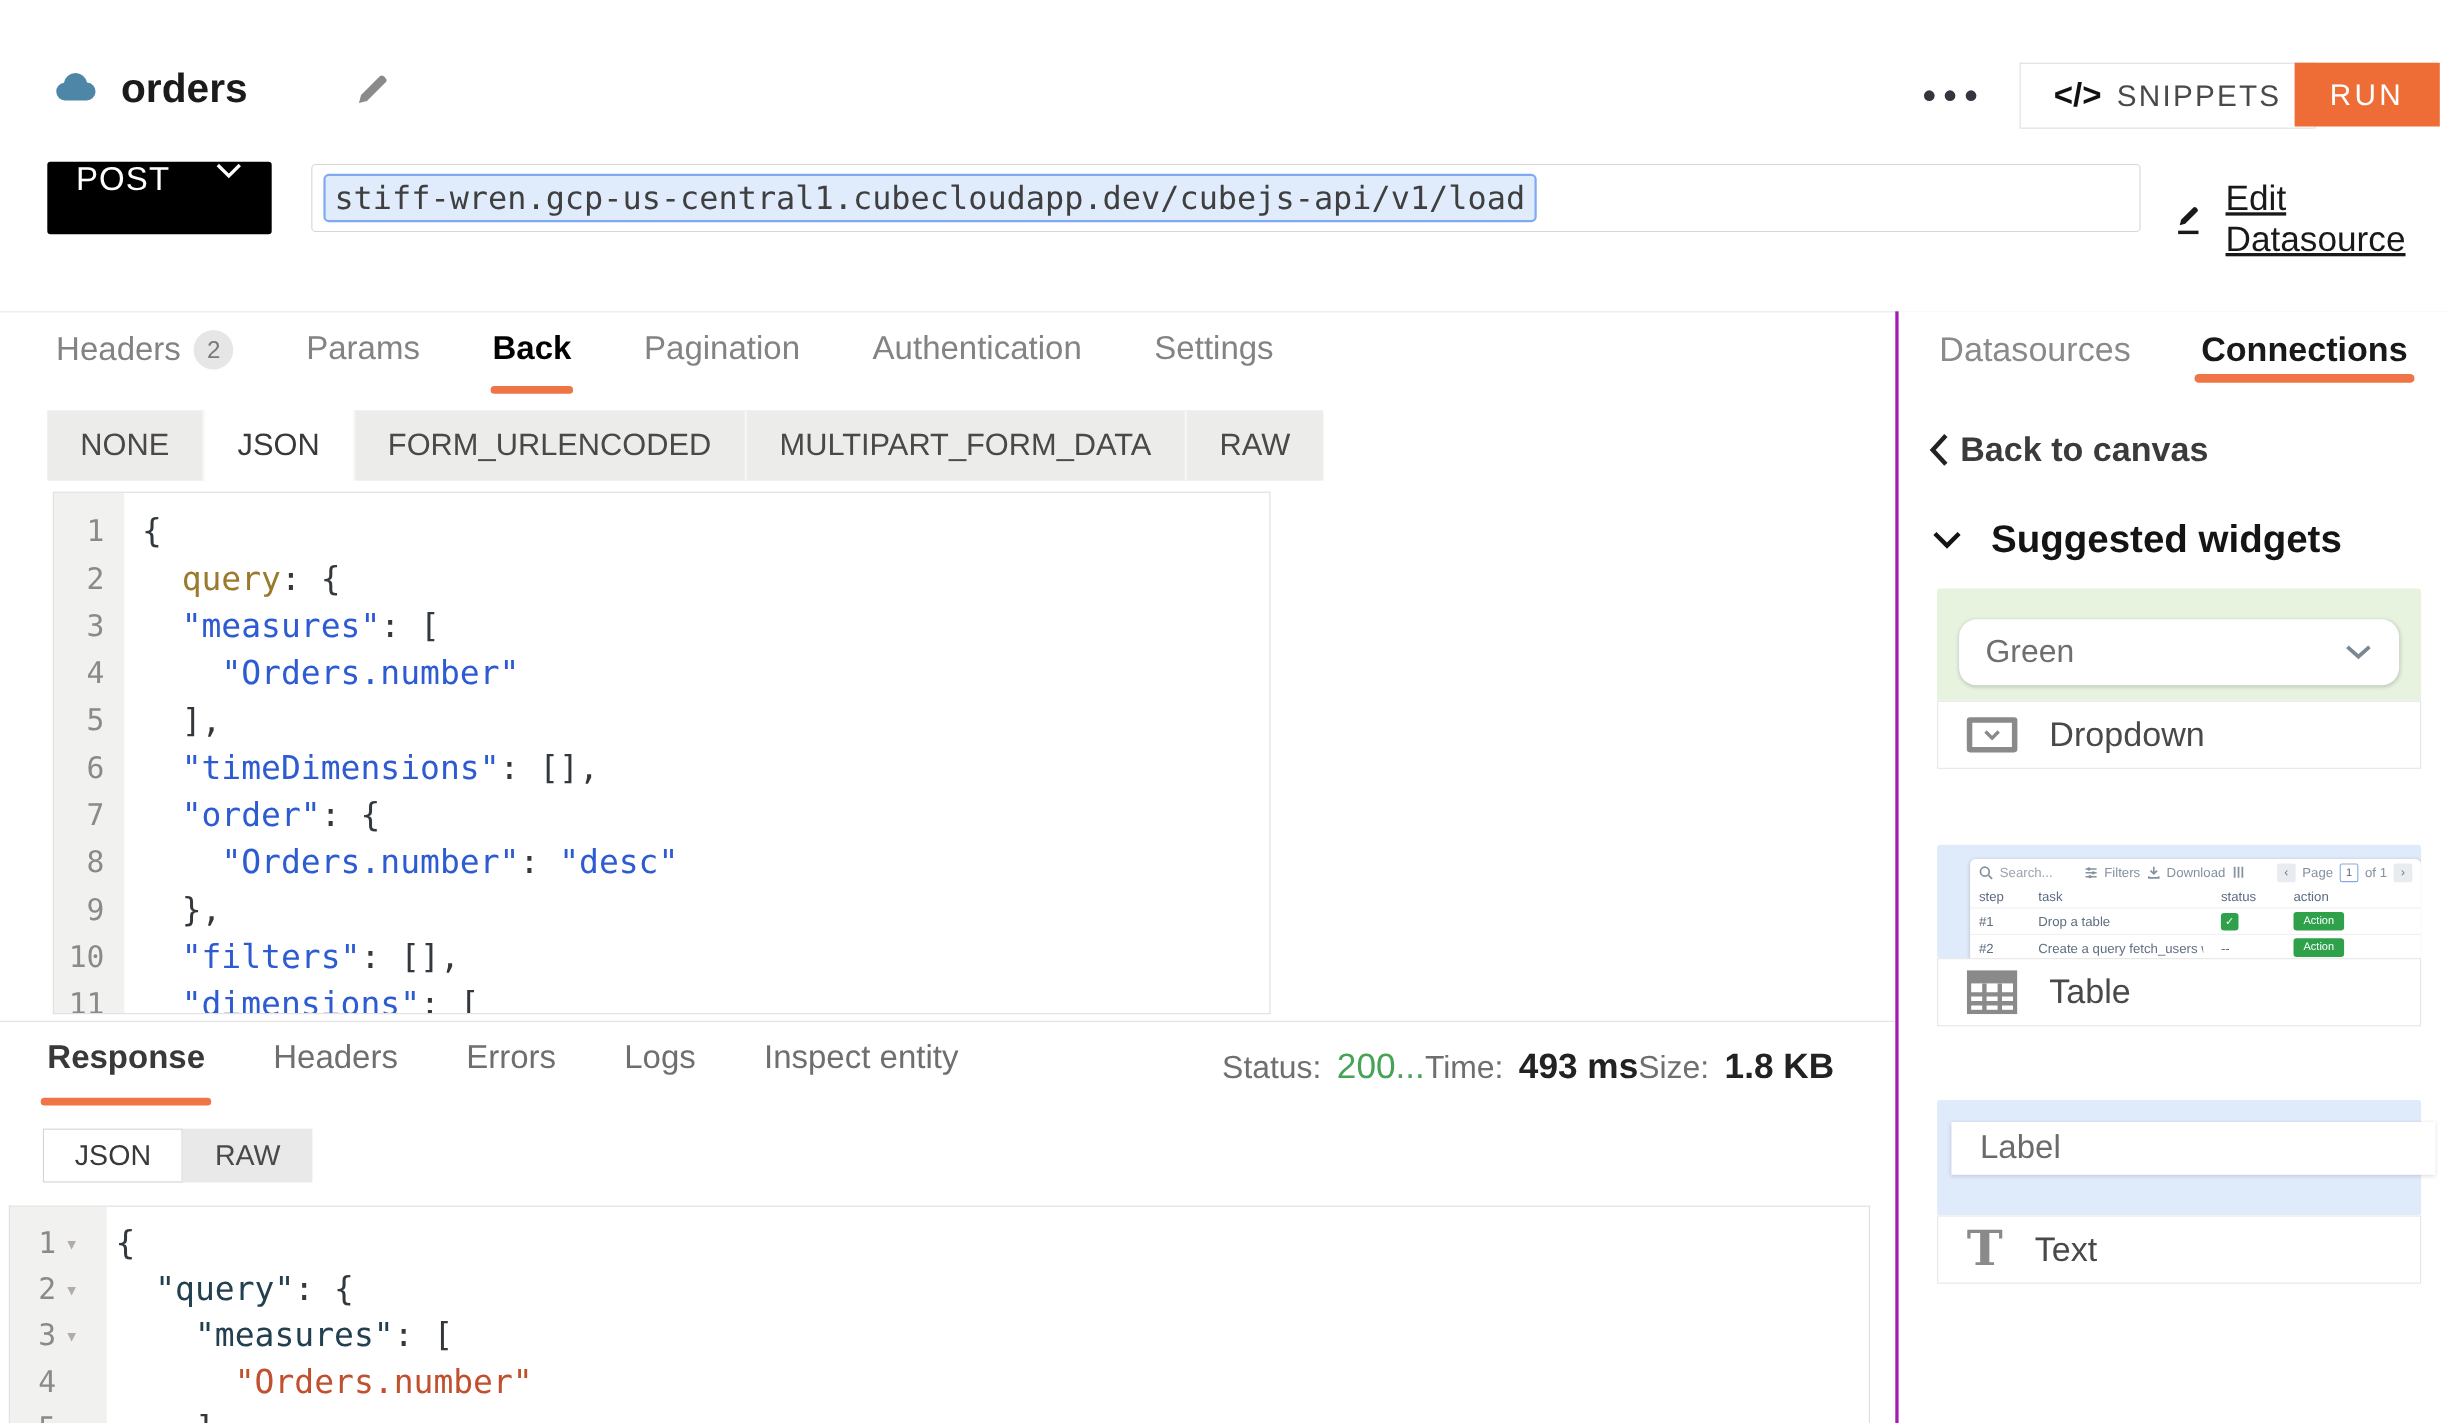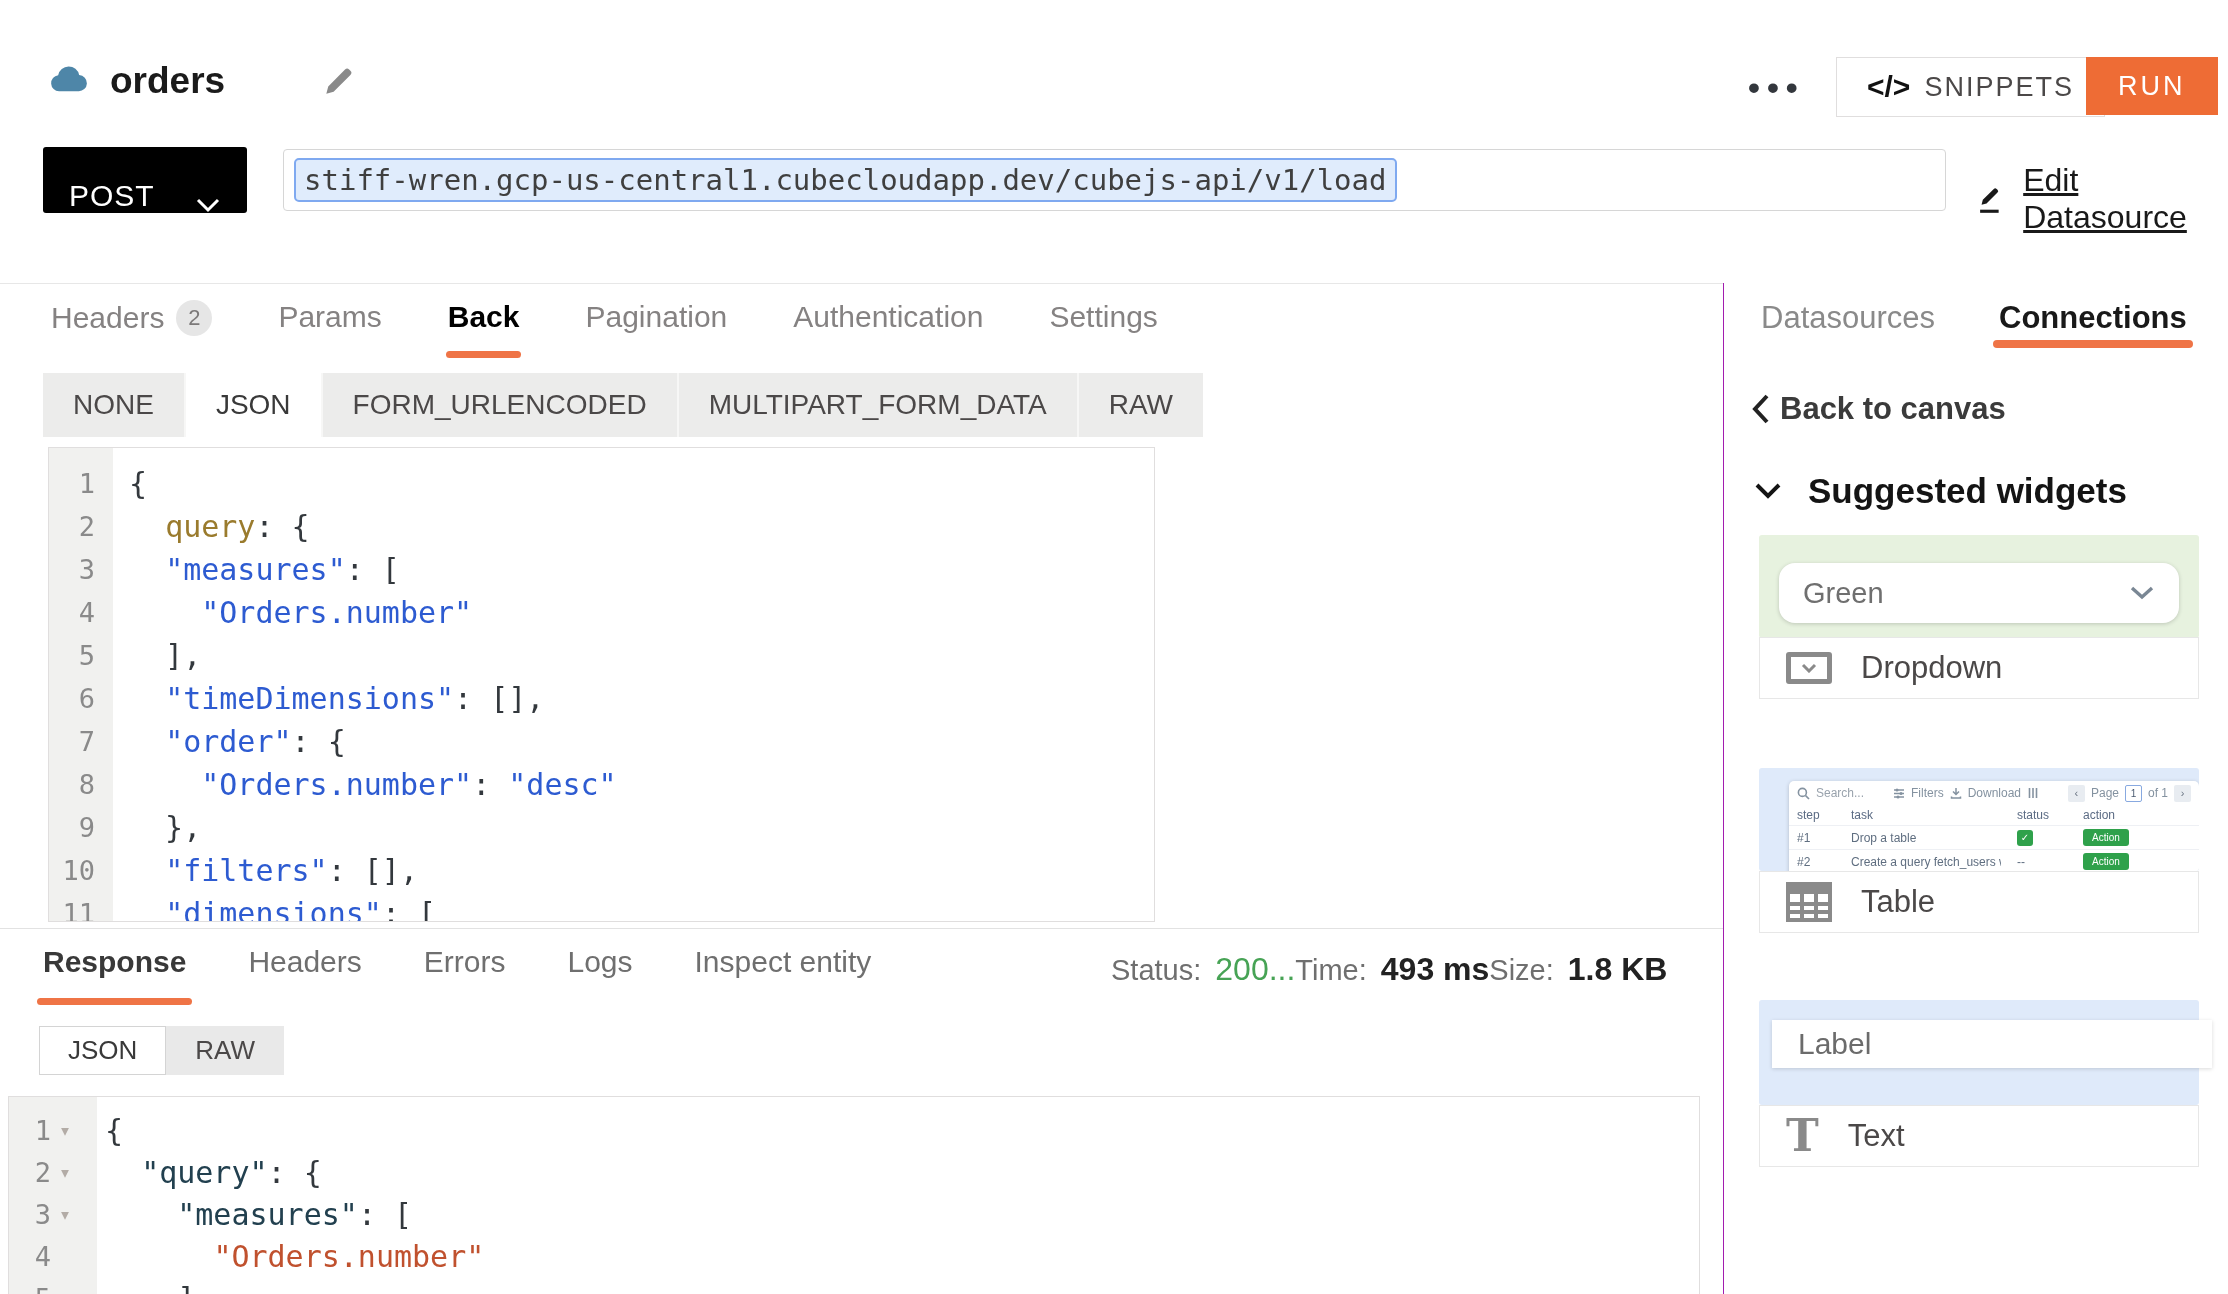--- a/index.html
+++ b/index.html
@@ -11,21 +11,21 @@
   .title{font-size:37px;font-weight:bold;color:#1b1b1b;}
   .dots{font-size:34px;font-weight:bold;color:#33373d;letter-spacing:7px;cursor:pointer;}
   .btn-snippets{display:flex;align-items:center;gap:14px;justify-content:center;
     border:1px solid #e0dede;background:#fff;height:58px;padding:0 30px;cursor:pointer;}
   .btn-snippets .code-glyph{font-size:30px;font-weight:bold;color:#111;font-family:"Liberation Sans",sans-serif;}
   .btn-snippets .lbl{font-size:27px;letter-spacing:2px;color:#4b4848;}
   .btn-run{display:flex;align-items:center;justify-content:center;background:#ee6c35;color:#fff;
     height:58px;padding:0 32px;font-size:27px;letter-spacing:3px;border:none;cursor:pointer;}
 
   
-  .post-box{display:flex;align-items:flex-end;justify-content:space-between;background:#000;color:#fff;
+  .post-box{display:flex;align-items:flex-start;justify-content:space-between;background:#000;color:#fff;
     width:204px;height:66px;border-radius:3px;padding:0 26px;box-sizing:border-box;cursor:pointer;}
   .post-box .m{font-size:30px;letter-spacing:1px;}
   .url-input{width:1663px;height:62px;border:1px solid #d6d6d6;border-radius:4px;box-sizing:border-box;
     display:flex;align-items:center;padding:0 10px;background:#fff;cursor:text;}
   .url-sel{font-family:"DejaVu Sans Mono",monospace;font-size:29px;color:#3f3f3f;background:#e0ecfc;
     border:2px solid #7fa9f0;border-radius:5px;padding:3px 8px;white-space:nowrap;}
   .edit-ds{display:flex;align-items:center;gap:16px;cursor:pointer;}
   .edit-ds .t{font-size:32px;color:#191919;text-decoration:underline;}
 
   .hline{position:absolute;left:0;top:283px;width:2228px;height:1px;background:#e7e7e7;}
@@ -77,21 +77,21 @@
   .rsp-tab.active{color:#393939;font-weight:bold;}
   .rsp-tab.active::after{content:'';position:absolute;left:-6px;right:-6px;bottom:0;height:7px;
     background:#ef7446;border-radius:4px;}
   .statusrow{display:flex;align-items:center;}
   .stat{display:flex;gap:14px;align-items:baseline;}
   .stat .lab{font-size:29px;color:#6f6f6f;}
   .stat .val{font-size:32px;font-weight:bold;color:#222;}
   .stat .val.green{color:#47a355;font-weight:normal;}
 
   
-  .sidebar{position:absolute;left:1723px;top:283px;width:505px;height:1011px;border-left:1px solid #a21caf;
+  .sidebar{position:absolute;left:1723px;top:283px;width:505px;height:1011px;border-left:3px solid #a21caf;
     box-sizing:border-box;background:#fff;}
   .side-tabs{display:flex;gap:64px;padding-left:37px;padding-top:17px;}
   .stab{position:relative;font-size:31px;color:#8a8a8a;padding-bottom:12px;cursor:pointer;}
   .stab.active{color:#191919;font-weight:bold;}
   .stab.active::after{content:'';position:absolute;left:-6px;right:-6px;bottom:0;height:8px;
     background:#ef7446;border-radius:4px;}
   .back-link{position:absolute;left:26px;top:108px;display:flex;align-items:center;gap:8px;cursor:pointer;}
   .back-link .t{font-size:31px;font-weight:bold;color:#3b3b3b;}
   .sec-head{position:absolute;left:30px;top:188px;display:flex;align-items:center;gap:26px;cursor:pointer;}
   .sec-head .t{font-size:35px;font-weight:bold;color:#141414;}

